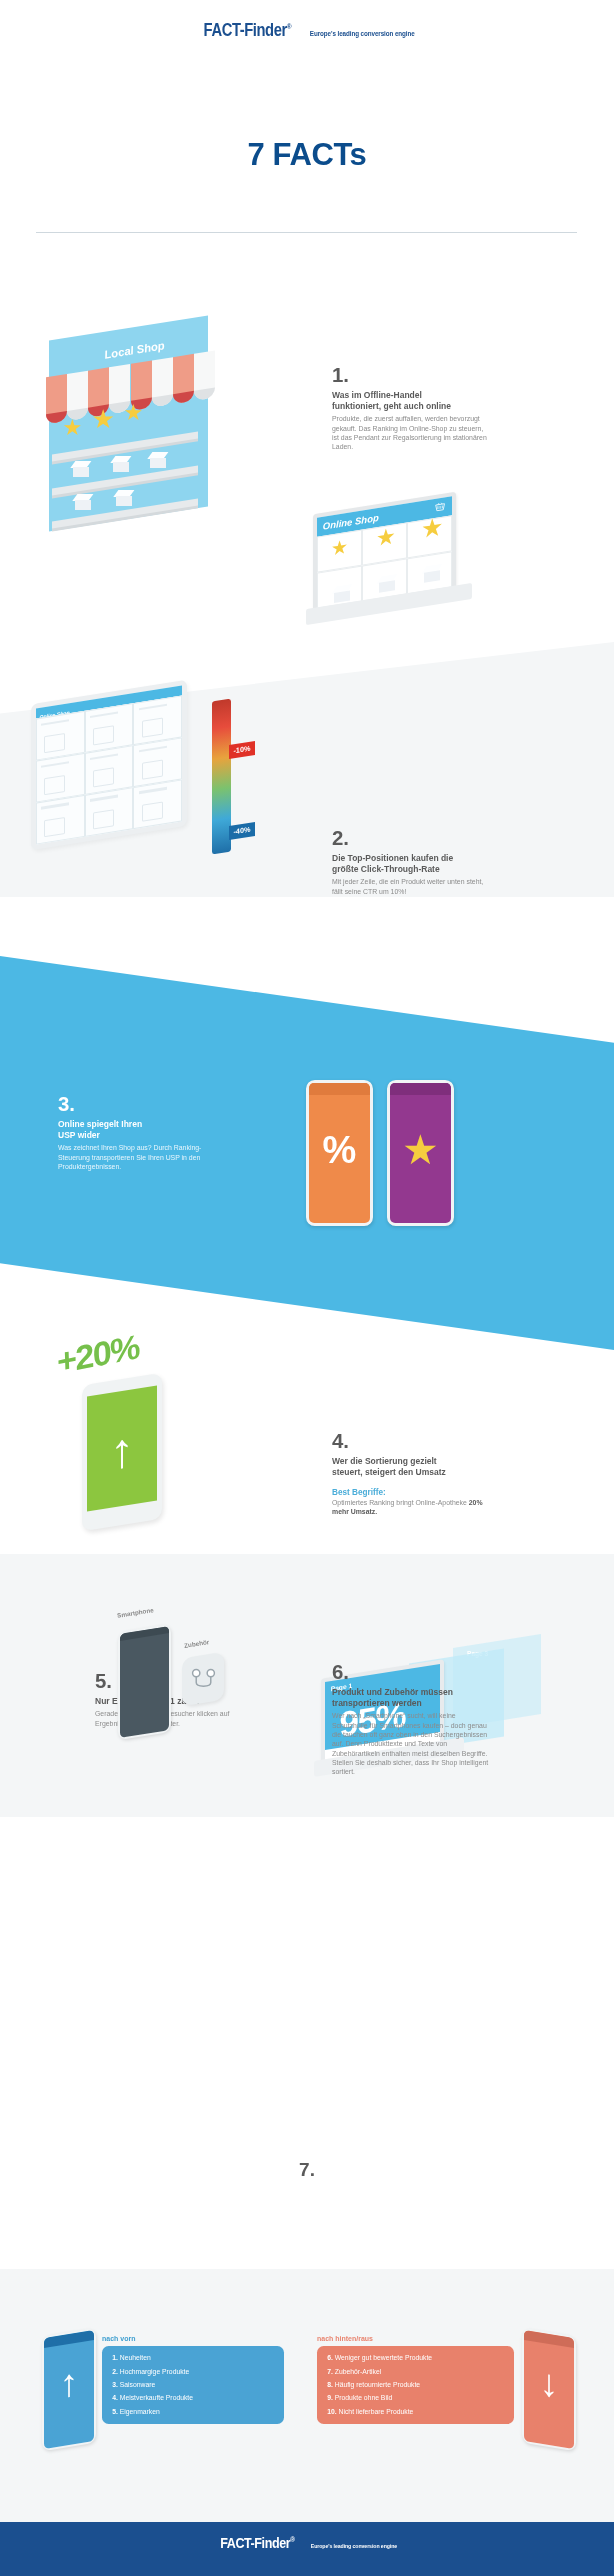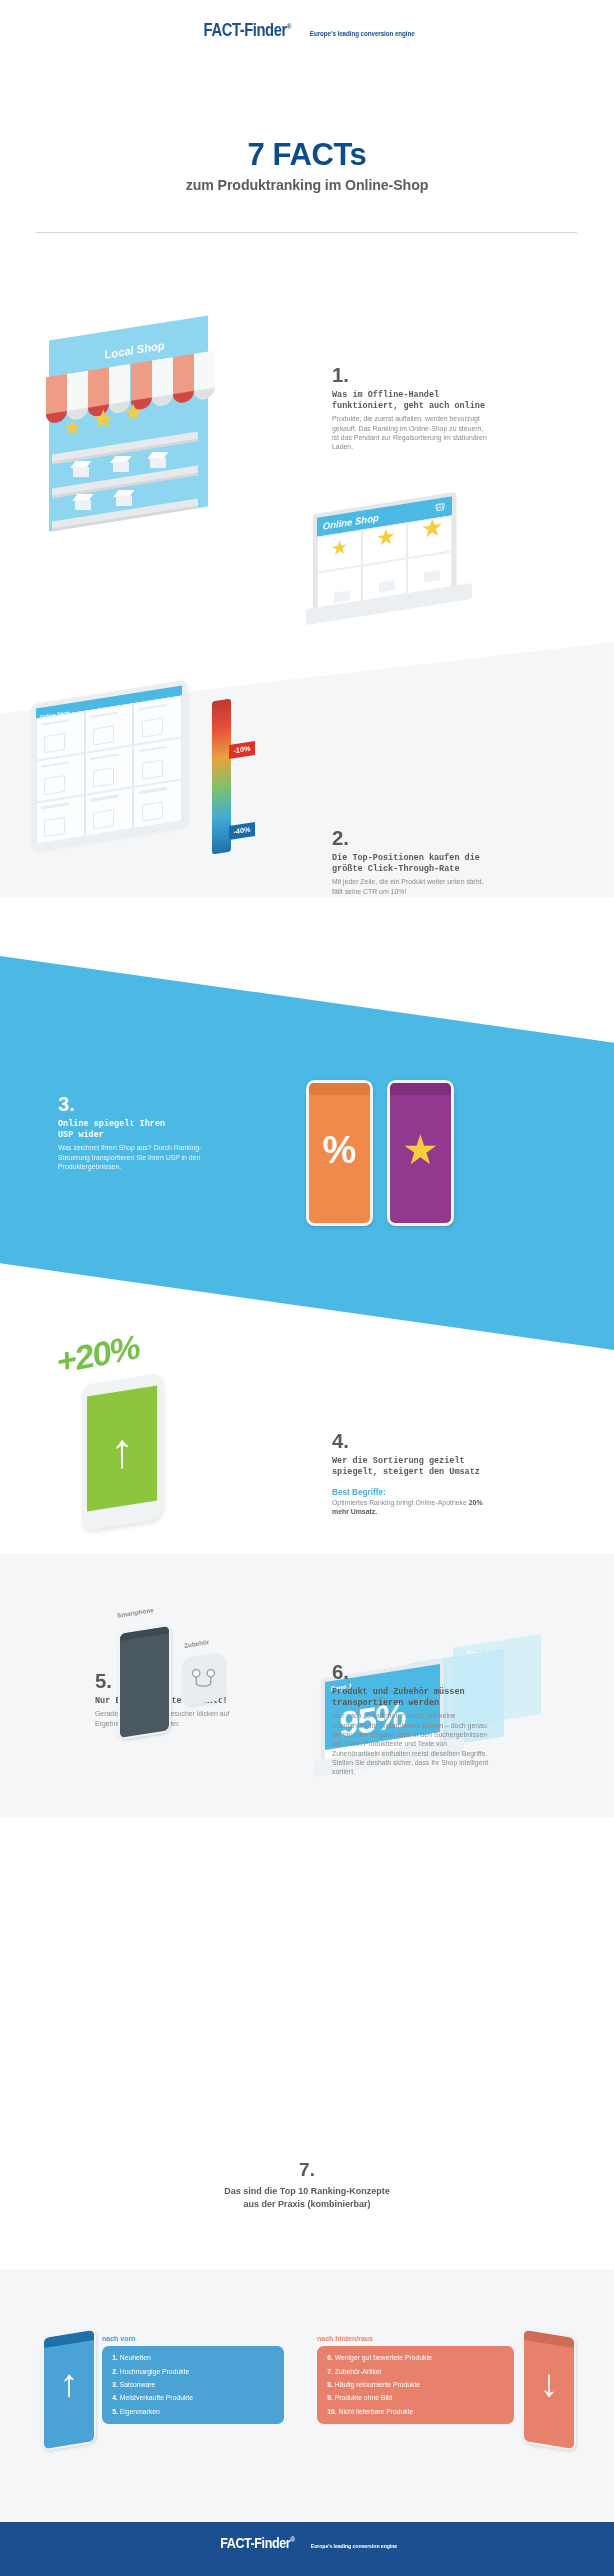--- a/index.html
+++ b/index.html
@@ -32,21 +32,21 @@
     letter-spacing: -0.1px;
   }
   .rule { position: absolute; left: 36px; top: 232px; width: 541px; height: 0.7px; background: #cfd8de; }
 
   
   .fact { position: absolute; }
   .fact .num {
     font-size: 20.4px; font-weight: bold; color: #5a5a5a; line-height: 1; margin-bottom: 4.4px;
   }
   .fact .ttl {
-    font-size: 8.5px; font-weight: bold; color: #5a5a5a; line-height: 1.32; margin-bottom: 2.2px; font-family: Liberation Mono, monospace;
+    font-size: 8.5px; font-weight: bold; color: #5a5a5a; line-height: 1.32; margin-bottom: 2.2px;
   }
   .fact .body { font-size: 6.9px; color: #8b8b8b; line-height: 1.35; }
   .fact.light .num, .fact.light .ttl { color: #ffffff; }
   .fact.light .body { color: #eaf7fe; }
   .bp-label { font-size: 8.2px; font-weight: bold; color: #4aadd9; margin-bottom: 0.7px; }
   .bp-body { font-size: 6.9px; color: #8b8b8b; line-height: 1.35; }
   .bp-body b { color: #5a5a5a; }
 
   
   .bg { position: absolute; left: 0; width: 614px; }
@@ -187,21 +187,20 @@
 
 <div class="page">
 
   <div class="logo">
     <div class="logo-main"><span>FACT-Finder</span><sup>®</sup></div>
     <div class="logo-sub">Europe's leading conversion engine</div>
   </div>
 
   <div class="headline">
     <h1>7 FACTs</h1>
-    <h2>zum Produktranking im Online-Shop</h2>
   </div>
   <div class="rule"></div>
 
   <div class="diag-grey-top bg" style="top:642px;height:255px;"></div>
   <div class="diag-down" style="top:956px;height:394px;"></div>
   <div class="bg bg-grey" style="top:1554px;height:263px;"></div>
   <div class="bg bg-grey" style="top:2269px;height:253px;"></div>
 
   <div class="shop-wrap">
     <div class="shop-board"></div>
@@ -365,21 +364,21 @@
   <div class="arrowphone" style="left:82px;top:1379px;width:80px;height:146px;">
     <div class="ap-shell"></div>
     <div class="ap-scr">
       <div class="ap-arrow">↑</div>
     </div>
   </div>
 
   <div class="fact" style="left:332px;top:1431px;width:164px;">
     <div class="num">4.</div>
     <div class="ttl" style="white-space:pre-line;margin-bottom:10.2px;">Wer die Sortierung gezielt
-spiegelt, steigert den Umsatz</div>
+steuert, steigert den Umsatz</div>
     <div class="bp-label">Best Begriffe:</div>
     <div class="bp-body"><span>Optimiertes Ranking bringt Online-Apotheke </span><b>20% mehr Umsatz.</b></div>
   </div>
 
   <div class="fact" style="left:95px;top:1671px;width:164px;">
     <div class="num">5.</div>
     <div class="ttl">Nur Ergebnisseite 1 zählt!</div>
     <div class="body">Gerade einmal 5% der Besucher klicken auf Ergebnisseite 2 oder weiter.</div>
   </div>
 
@@ -418,22 +417,20 @@
 
   <div class="fact" style="left:332px;top:1662px;width:157px;">
     <div class="num">6.</div>
     <div class="ttl" style="white-space:pre-line;">Produkt und Zubehör müssen
 transportieren werden</div>
     <div class="body">Wer nach „Smartphone“ sucht, will keine Schutzhülle für Smartphones kaufen – doch genau die tauchen oft ganz oben in den Suchergebnissen auf. Denn Produkttexte und Texte von Zubehörartikeln enthalten meist dieselben Begriffe. Stellen Sie deshalb sicher, dass Ihr Shop intelligent sortiert.</div>
   </div>
 
   <div class="f7head" style="top:2159px;">
     <div class="n">7.</div>
-    <div class="t" style="white-space:pre-line;">Das sind die Top 10 Ranking-Konzepte
-aus der Praxis (kombinierbar)</div>
   </div>
 
   <div style="position:absolute;left:42px;top:2332px;width:54px;height:115px;">
     <div class="ph-body" style="border-width:2.9px;transform:skewY(-9deg);">
       <div class="ph-scr" style="background:#4aa3d4;">
         <div class="ph-top" style="background:#1f6fa8;height:10.2px;"></div>
         <div style="position:absolute;left:0;right:0;top:34%;text-align:center;color:#fff;font-size:38px;line-height:0.6;">↑</div>
       </div>
     </div>
   </div>

